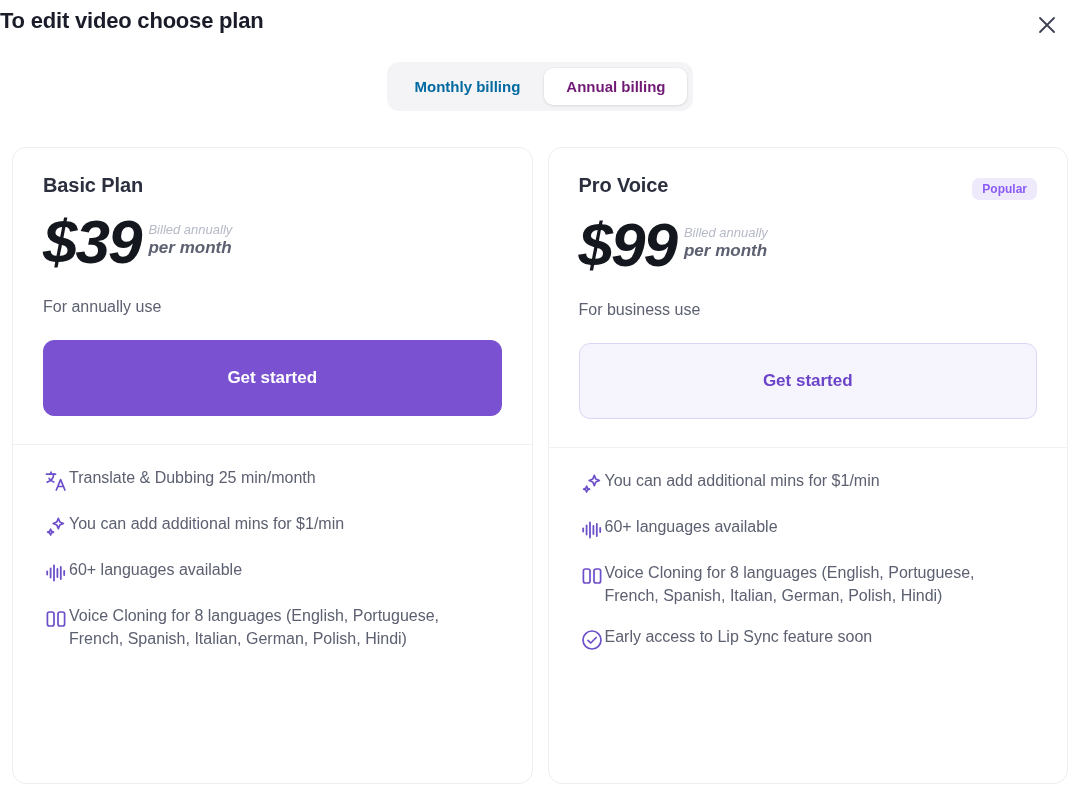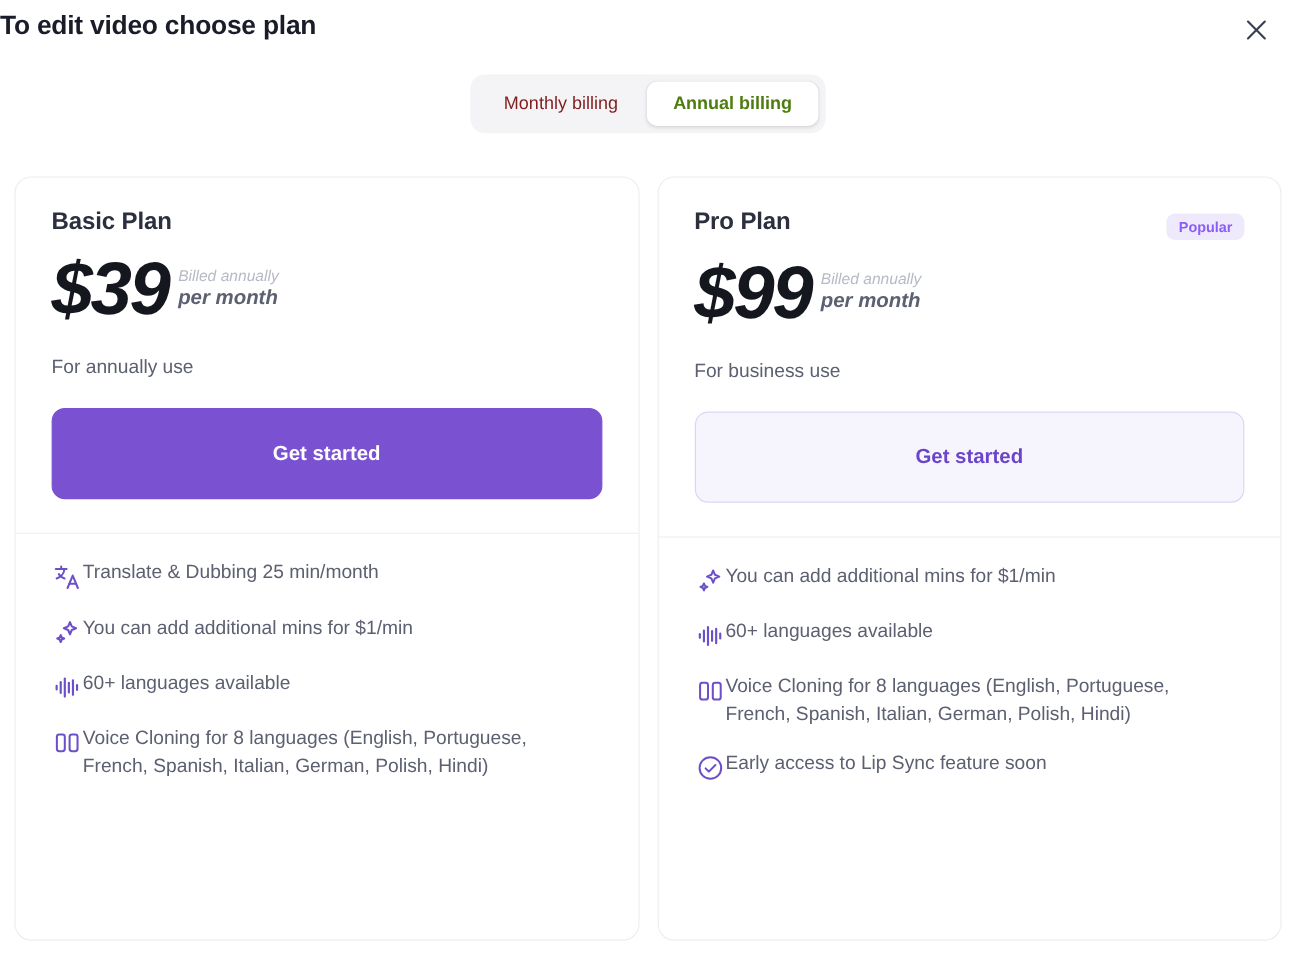--- a/index.html
+++ b/index.html
@@ -52,33 +52,33 @@
   .toggle {
     display: inline-flex;
     align-items: center;
     background: #f4f4f6;
     border-radius: 12px;
     padding: 6px;
     gap: 2px;
   }
   .toggle-opt {
     font-size: 15px;
-    font-weight: 400;
-    color: #7f1d1d;
+    font-weight: 700;
+    color: #0369a1;
     padding: 10px 22px;
     border-radius: 9px;
     cursor: pointer;
     background: transparent;
     border: none;
     font-family: inherit;
     white-space: nowrap;
   }
   .toggle-opt.active {
     background: #ffffff;
-    color: #4d7c0f;
+    color: #701a75;
     font-weight: 600;
     box-shadow: 0 1px 3px rgba(16,18,30,0.10), 0 0 0 0.5px rgba(16,18,30,0.04);
   }
 
   
   .plans {
     display: flex;
     gap: 15px;
     padding: 24px 12px 0 12px;
   }
@@ -290,21 +290,21 @@
                 <rect x="14" y="5" width="6.6" height="14" rx="2"></rect>
               </svg>
             </span>
             <span class="feature-text">Voice Cloning for 8 languages (English, Portuguese, French, Spanish, Italian, German, Polish, Hindi)</span>
           </div>
         </div>
       </div>
       <div class="plan-card">
         <div class="plan-head">
           <div class="plan-head-row">
-            <div class="plan-name">Pro Plan</div>
+            <div class="plan-name">Pro Voice</div>
             <span class="badge">Popular</span>
           </div>
           <div class="price-row">
             <span class="price-amount">$99</span>
             <span class="price-side">
               <span class="price-billed" style="display:block">Billed annually</span>
               <span class="price-per" style="display:block">per month</span>
             </span>
           </div>
           <div class="plan-sub">For business use</div>

